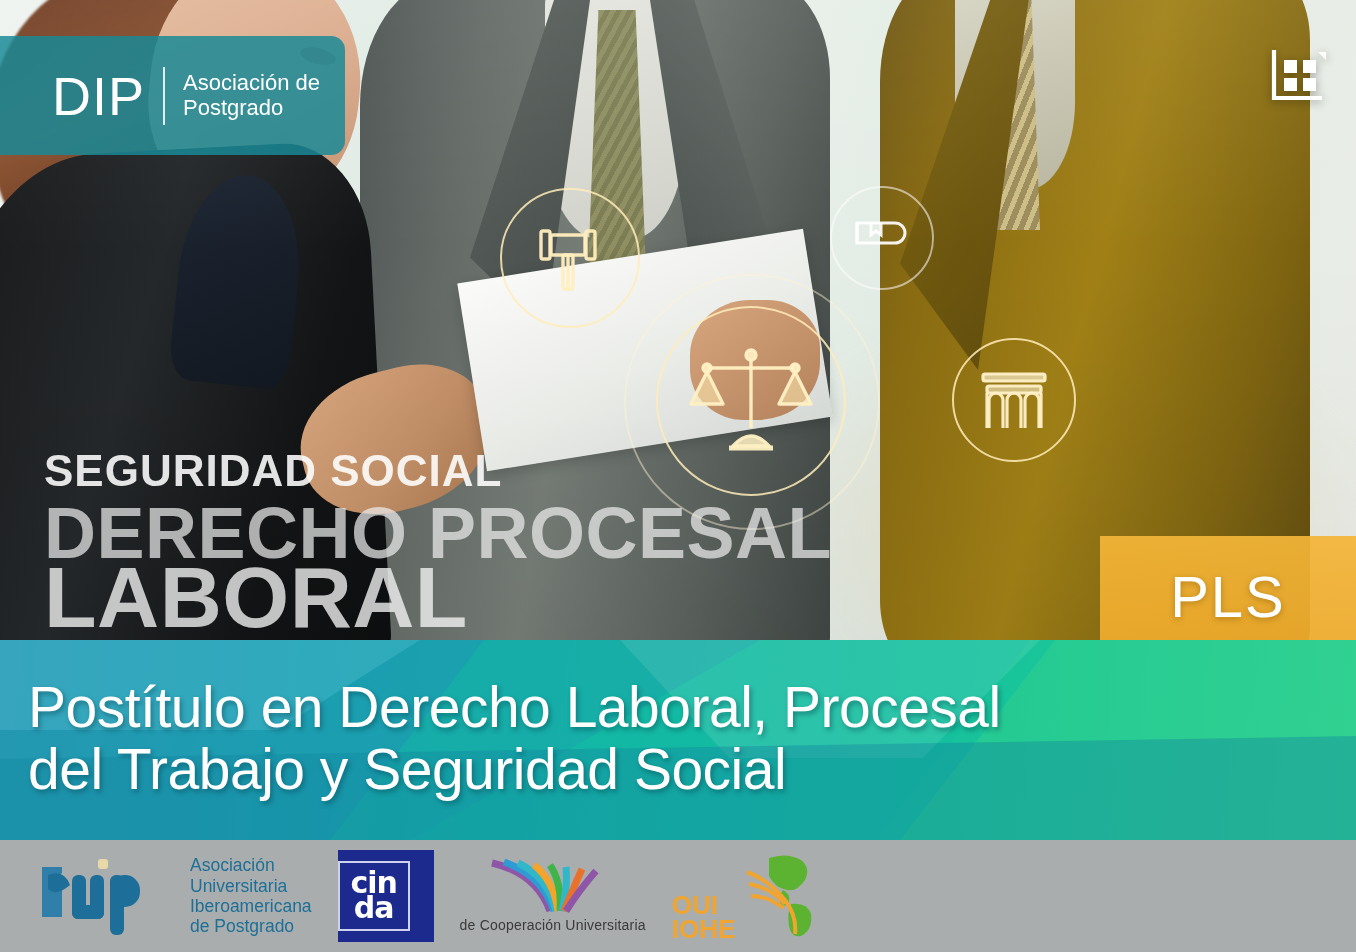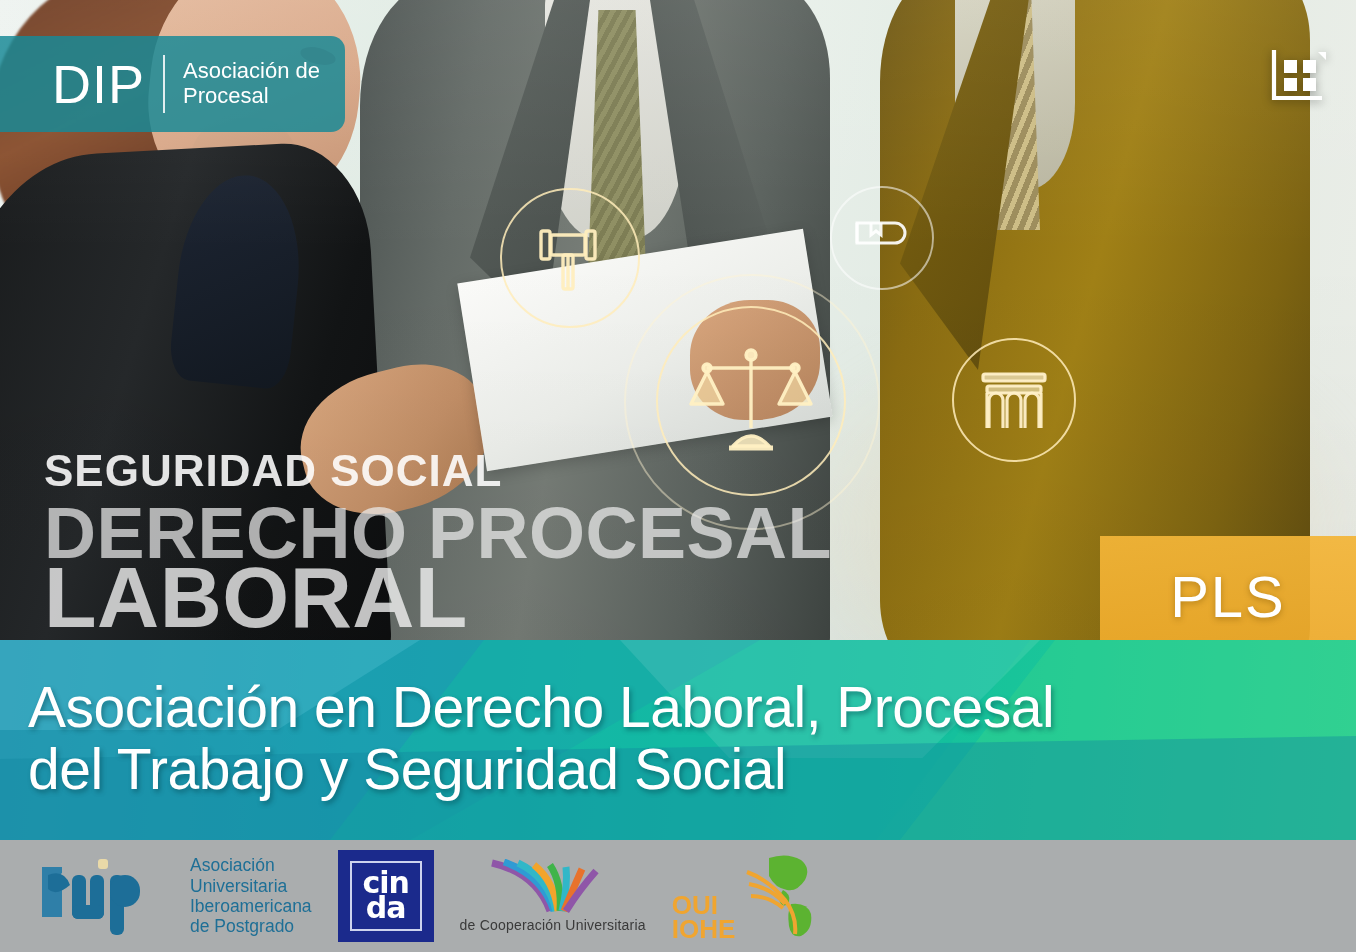--- a/index.html
+++ b/index.html
@@ -137,21 +137,21 @@
   .ghost{position:absolute;left:44px;font-weight:700;letter-spacing:.5px;
          color:rgba(255,255,255,.82);text-transform:uppercase;white-space:nowrap;
          font-family:"Liberation Sans", sans-serif;}
   .g1{top:446px;font-size:44px;letter-spacing:1px;color:rgba(255,255,255,.88);}
   .g2{top:492px;font-size:72px;color:rgba(235,235,235,.72);}
   .g3{top:548px;font-size:86px;color:rgba(245,245,245,.78);}
   .g4{top:632px;font-size:62px;color:rgba(255,255,255,.30);}
 
   
   .dip{
-    position:absolute;left:0;top:36px;width:345px;height:96px;
+    position:absolute;left:0;top:36px;width:345px;height:119px;
     background:rgba(24,137,150,.84);
     border-radius:0 14px 14px 0;
     display:flex;align-items:center;color:#fff;
   }
   .dip-main{font-size:54px;font-weight:300;letter-spacing:1px;padding-left:52px;line-height:1;}
   .dip-rule{width:2px;height:58px;background:rgba(255,255,255,.85);margin:0 18px;}
   .dip-sub{font-size:22px;line-height:1.12;font-weight:400;}
 
   
   .upsa{position:absolute;right:28px;top:44px;display:flex;align-items:center;gap:6px;
@@ -201,21 +201,21 @@
     color:#fff;font-size:27px;letter-spacing:.6px;padding-left:50px;white-space:nowrap;
   }
   .logos{display:flex;align-items:center;gap:26px;margin-left:38px;}
 
   
   .auip{display:flex;align-items:center;gap:26px;}
   .auip-mark{display:block;}
   .auip-txt{color:#1e6f96;font-size:17.5px;line-height:1.17;}
 
   
-  .cinda{width:96px;height:92px;background:#1b2a8c;display:flex;align-items:center;justify-content:center;}
+  .cinda{width:96px;height:92px;background:#1b2a8c;display:flex;align-items:center;}
   .cinda-in{width:72px;height:70px;border:2px solid #cdd3ee;display:flex;flex-direction:column;
             align-items:center;justify-content:center;line-height:.82;}
   .cinda-in b{color:#fff;font-size:30px;font-weight:700;letter-spacing:-1px;font-family:"DejaVu Sans",sans-serif;}
 
   
   .red{display:flex;flex-direction:column;align-items:center;}
   .red-t1{color:#3a3a3a;font-size:16.5px;font-weight:700;letter-spacing:.4px;}
   .red-t2{color:#3a3a3a;font-size:14px;letter-spacing:.2px;}
 
   
@@ -305,21 +305,21 @@
   <div class="ghost g1">SEGURIDAD SOCIAL</div>
   <div class="ghost g2">DERECHO PROCESAL</div>
   <div class="ghost g3">LABORAL</div>
   <div class="ghost g4">PERSPECTIVA PENAL</div>
 
   <div class="dip">
     <div class="dip-main">DIP</div>
     <div class="dip-rule"></div>
     <div>
       <div class="dip-sub">Asociación de</div>
-      <div class="dip-sub">Procesal</div>
+      <div class="dip-sub">Postgrado</div>
     </div>
   </div>
 
   <div class="upsa">
     <svg width="62" height="62" viewBox="0 0 62 62" fill="none" stroke="#fff" stroke-width="4.2">
       <path d="M8 6 V54 H56"></path>
       <rect x="18" y="16" width="13" height="13" fill="#fff" stroke="none"></rect>
       <rect x="37" y="16" width="13" height="13" fill="#fff" stroke="none"></rect>
       <rect x="18" y="34" width="13" height="13" fill="#fff" stroke="none"></rect>
       <path d="M37 34 h13 v13 h-13 z" fill="#fff" stroke="none"></path>
@@ -334,21 +334,21 @@
   <div class="wave">
     <div class="f f1"></div>
     <div class="f f2"></div>
     <div class="f f6"></div>
     <div class="f f5"></div>
     <div class="f f4"></div>
     <div class="f f3"></div>
   </div>
 
   <div class="title">
-    <span class="l1">Asociación en Derecho Laboral, Procesal</span>
+    <span class="l1">Postítulo en Derecho Laboral, Procesal</span>
     <span class="l2">del Trabajo y Seguridad Social</span>
   </div>
 
   <div class="footer">
 
     <div class="logos">
 
       <div class="auip">
         <svg class="auip-mark" width="126" height="86" viewBox="0 0 126 86">
           <path d="M4 14 h20 v6 l-10 8 10 8 v28 h-20 z" fill="#2f7fa8"></path>

